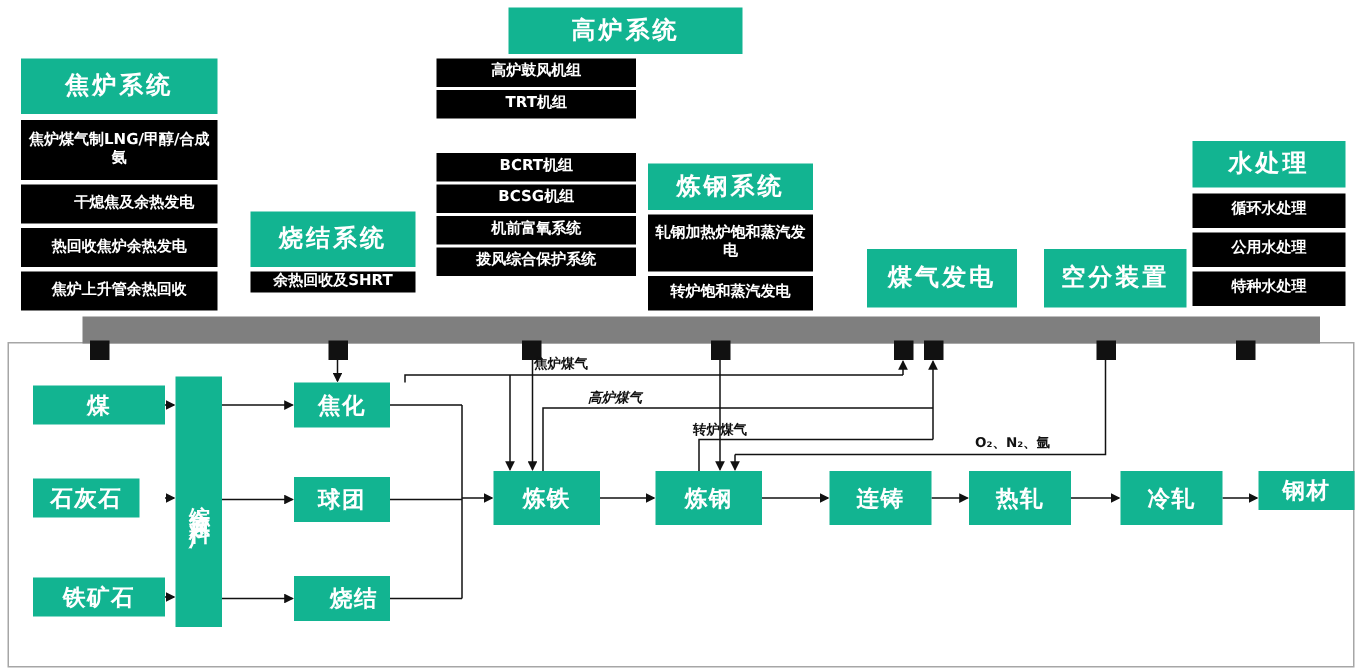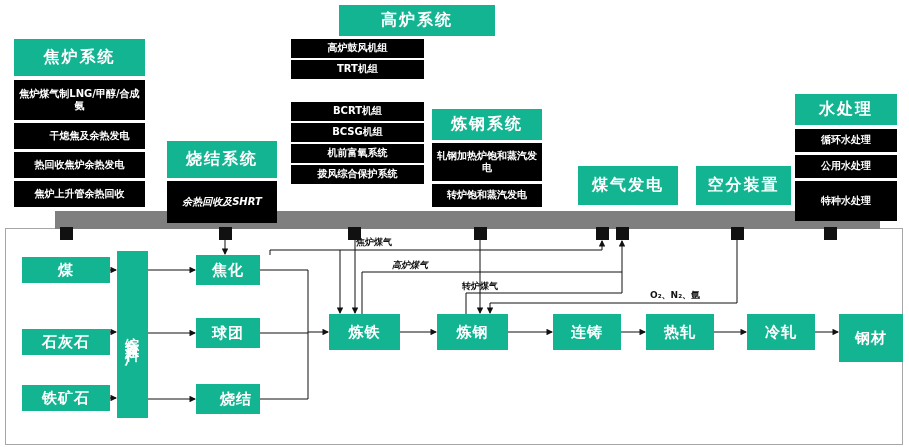--- a/index.html
+++ b/index.html
@@ -80,57 +80,57 @@
   <div class="node" style="left:731px; top:227px;"></div>
   <div class="node" style="left:824px; top:227px;"></div>
 
   <div class="sys-title" style="left:14px; top:39px; width:131px; height:37px;">焦炉系统</div>
   <div class="sys-item" style="left:14px; top:80px;  width:131px; height:40px;">焦炉煤气制LNG/甲醇/合成氨</div>
   <div class="sys-item" style="left:14px; top:123px; width:131px; height:26px;padding-left:23px;">干熄焦及余热发电</div>
   <div class="sys-item" style="left:14px; top:152px; width:131px; height:26px;">热回收焦炉余热发电</div>
   <div class="sys-item" style="left:14px; top:181px; width:131px; height:26px;">焦炉上升管余热回收</div>
 
   <div class="sys-title" style="left:167px; top:141px; width:110px; height:37px;">烧结系统</div>
-  <div class="sys-item" style="left:167px; top:181px; width:110px; height:42px;font-style:italic;">余热回收及SHRT</div>
+  <div class="sys-item" style="left:167px; top:181px; width:110px; height:14px;">余热回收及SHRT</div>
 
   <div class="sys-title" style="left:291px; top:5px; width:156px; height:31px;margin-left:48px;">高炉系统</div>
   <div class="sys-item" style="left:291px; top:39px;  width:133px; height:19px;">高炉鼓风机组</div>
   <div class="sys-item" style="left:291px; top:60px;  width:133px; height:19px;">TRT机组</div>
   <div class="sys-item" style="left:291px; top:102px; width:133px; height:19px;">BCRT机组</div>
   <div class="sys-item" style="left:291px; top:123px; width:133px; height:19px;">BCSG机组</div>
   <div class="sys-item" style="left:291px; top:144px; width:133px; height:19px;">机前富氧系统</div>
   <div class="sys-item" style="left:291px; top:165px; width:133px; height:19px;">拨风综合保护系统</div>
 
   <div class="sys-title" style="left:432px; top:109px; width:110px; height:31px;">炼钢系统</div>
   <div class="sys-item" style="left:432px; top:143px; width:110px; height:38px;">轧钢加热炉饱和蒸汽发电</div>
   <div class="sys-item" style="left:432px; top:184px; width:110px; height:23px;">转炉饱和蒸汽发电</div>
 
   <div class="sys-title" style="left:578px; top:166px; width:100px; height:39px;">煤气发电</div>
   <div class="sys-title" style="left:696px; top:166px; width:95px; height:39px;">空分装置</div>
 
   <div class="sys-title" style="left:795px; top:94px; width:102px; height:31px;">水处理</div>
   <div class="sys-item" style="left:795px; top:129px; width:102px; height:23px;">循环水处理</div>
   <div class="sys-item" style="left:795px; top:155px; width:102px; height:23px;">公用水处理</div>
-  <div class="sys-item" style="left:795px; top:181px; width:102px; height:40px;">特种水处理</div>
+  <div class="sys-item" style="left:795px; top:181px; width:102px; height:23px;">特种水处理</div>
 
   <div class="pbox" style="left:22px; top:257px; width:88px; height:26px;">煤</div>
-  <div class="pbox" style="left:22px; top:329px; width:88px; height:26px;">石灰石</div>
+  <div class="pbox" style="left:22px; top:319px; width:71px; height:26px;">石灰石</div>
   <div class="pbox" style="left:22px; top:385px; width:88px; height:26px;">铁矿石</div>
 
   <div class="pbox vtext" style="left:117px; top:251px; width:31px; height:167px; font-size:14px;">综合原料厂</div>
 
   <div class="pbox" style="left:196px; top:255px; width:64px; height:30px;">焦化</div>
   <div class="pbox" style="left:196px; top:318px; width:64px; height:30px;">球团</div>
   <div class="pbox" style="left:196px; top:384px; width:64px; height:30px;padding-left:16px;">烧结</div>
 
   <div class="pbox" style="left:329px; top:314px; width:71px; height:36px;">炼铁</div>
   <div class="pbox" style="left:437px; top:314px; width:71px; height:36px;">炼钢</div>
   <div class="pbox" style="left:553px; top:314px; width:68px; height:36px;">连铸</div>
   <div class="pbox" style="left:646px; top:314px; width:68px; height:36px;">热轧</div>
   <div class="pbox" style="left:747px; top:314px; width:68px; height:36px;">冷轧</div>
-  <div class="pbox" style="left:839px; top:314px; width:64px; height:48px;">钢材</div>
+  <div class="pbox" style="left:839px; top:314px; width:64px; height:26px;">钢材</div>
 
   <div class="flabel" style="left:356px; top:236px;">焦炉煤气</div>
   <div class="flabel" style="left:392px; top:259px;font-style:italic;">高炉煤气</div>
   <div class="flabel" style="left:462px; top:280px;">转炉煤气</div>
   <div class="flabel" style="left:650px; top:289px;">O₂、N₂、氩</div>
 
 </div>
 
 </body></html>

